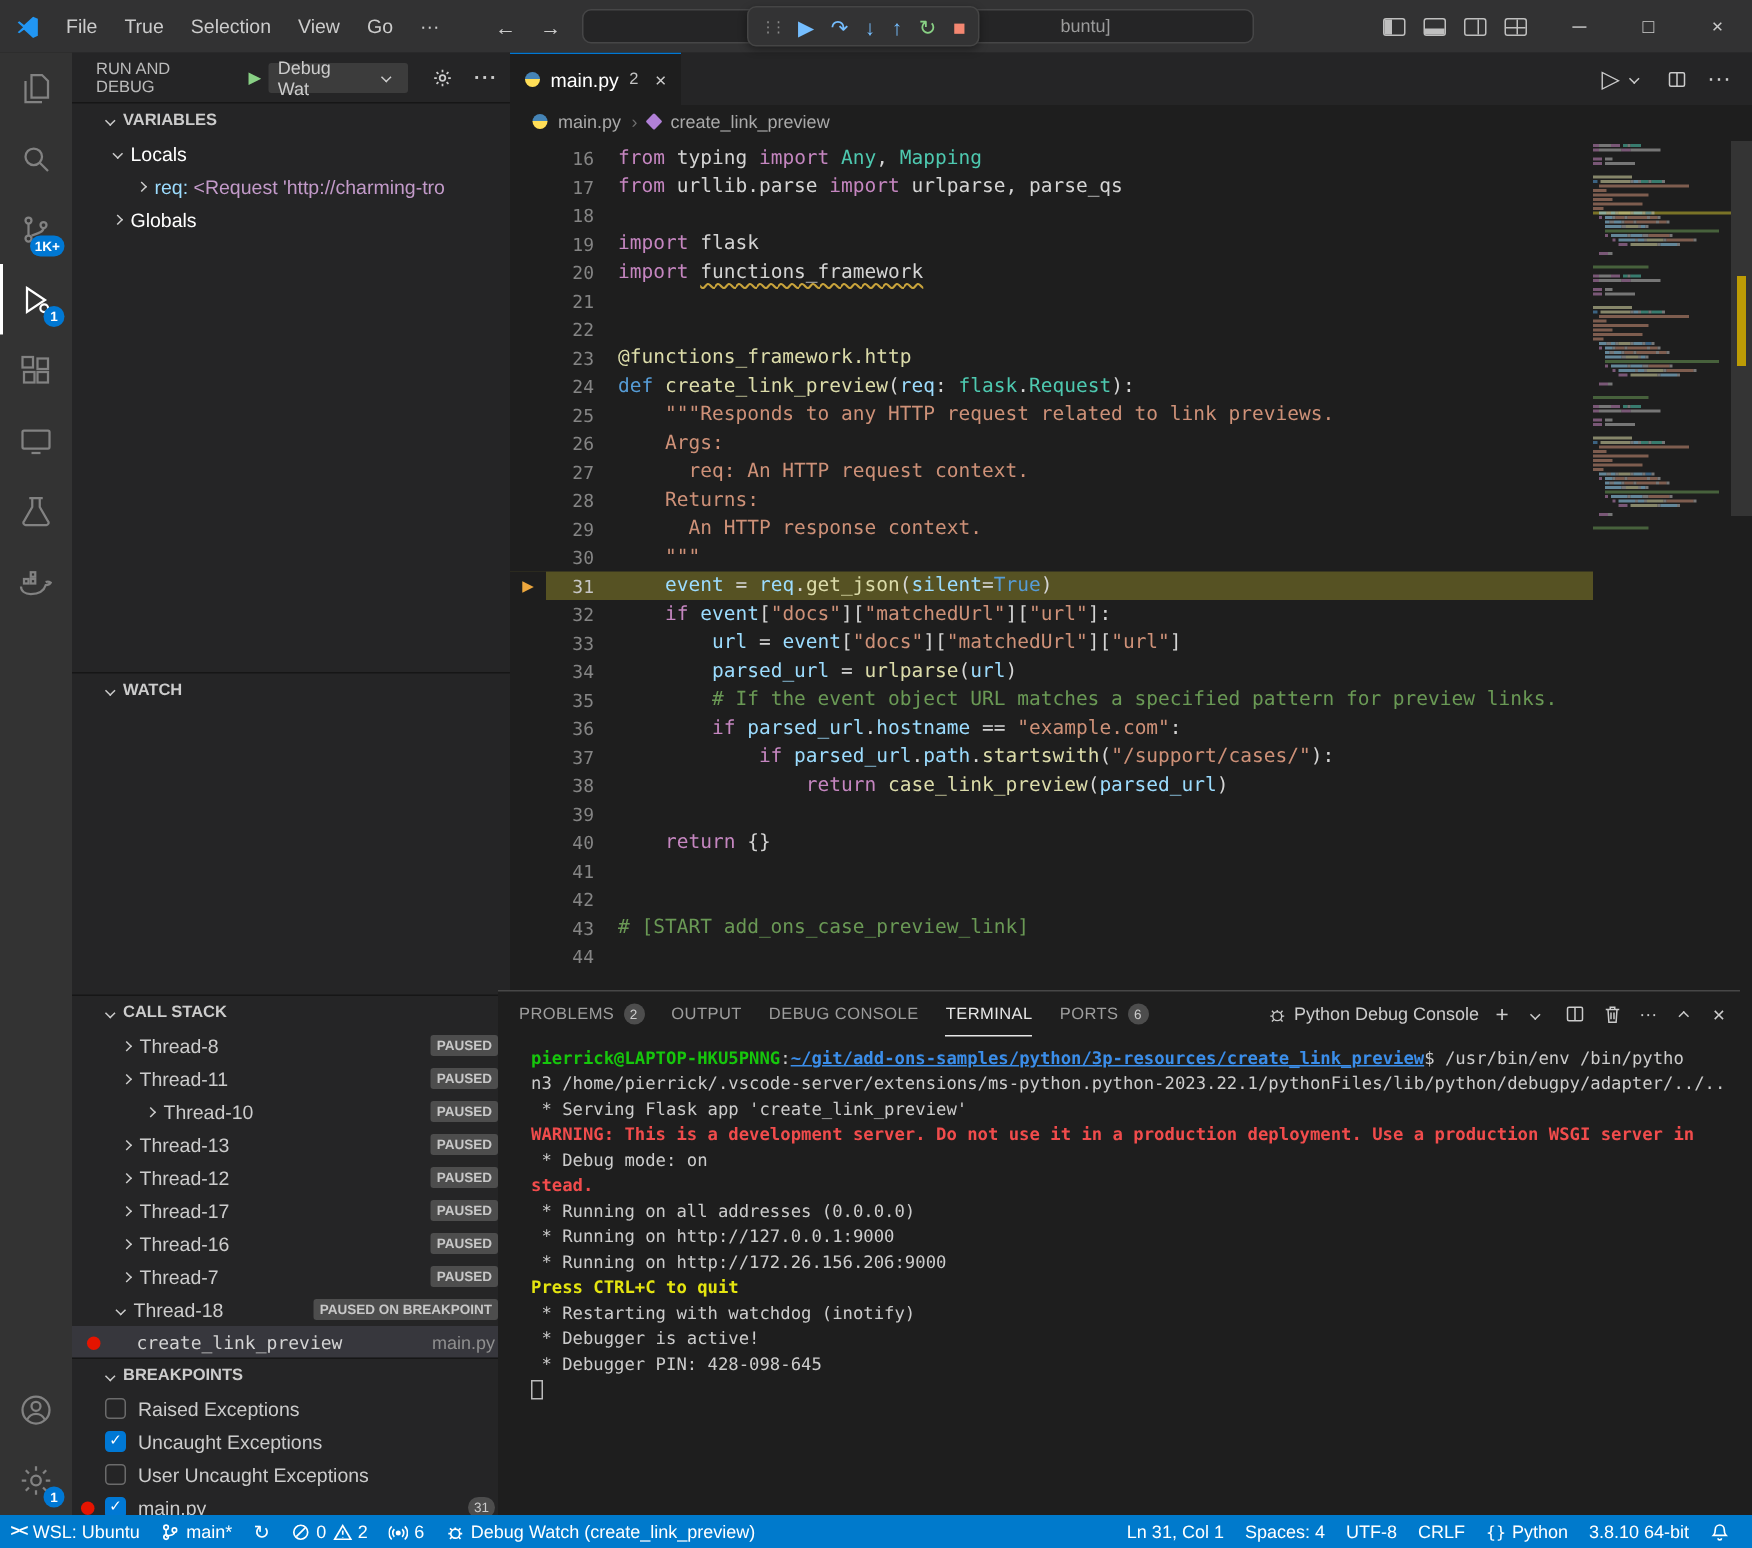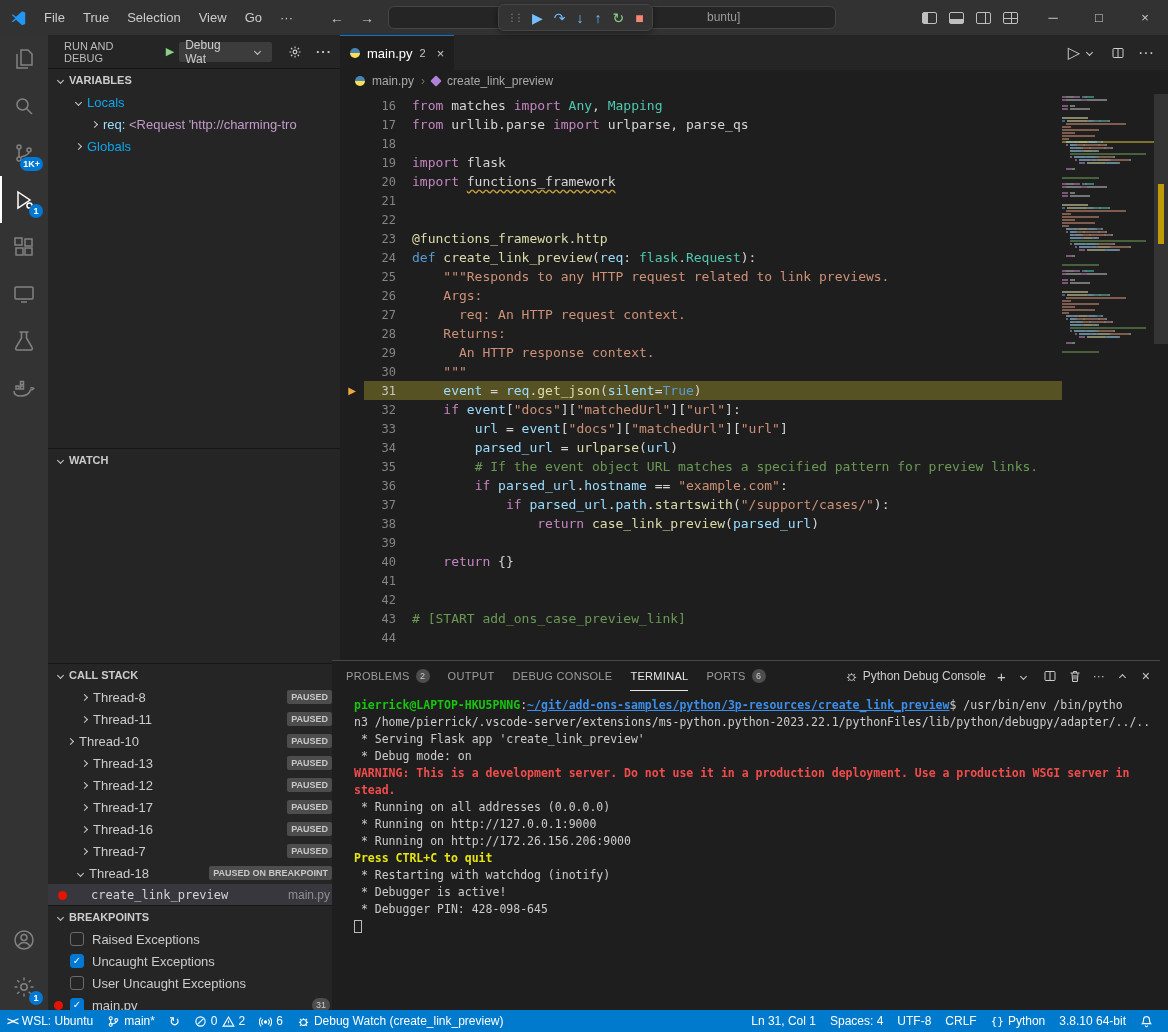--- a/index.html
+++ b/index.html
@@ -51,28 +51,28 @@
   .sb-titlerow { height:33px; display:flex; align-items:center; padding:0 8px 0 16px; flex:none; }
   .sb-title { font-size:11px; color:#bbbbbb; }
   .cfg-play { color:#89d185; font-size:11px; margin-left:12px; }
   .cfg-select { margin-left:5px; background:#3c3c3c; border-radius:2px; height:20px; font-size:12px;
                 padding:0 6px; display:flex; align-items:center; gap:8px; }
   .sb-gear { margin-left:16px; color:#cccccc; display:flex; }
   .sb-dots { margin-left:14px; color:#cccccc; letter-spacing:1px; font-weight:700; }
   .section { display:flex; flex-direction:column; overflow:hidden; border-top:1px solid rgba(0,0,0,.4); }
   .sec-variables { height:380px; } .sec-watch { height:215px; } .sec-callstack { height:242px; }
   .sec-breakpoints { flex:1; }
-  .sec-head { height:22px; display:flex; align-items:center; padding-left:6px; font-size:11px;
+  .sec-head { height:22px; display:flex; align-items:center; padding-left:19px; font-size:11px;
               font-weight:700; color:#cccccc; flex:none; }
   .chev { display:inline-block; width:5px; height:5px; border-right:1px solid #cccccc;
           border-bottom:1px solid #cccccc; transform:rotate(-45deg); margin:0 6px 0 4px; flex:none; }
   .chev.down { transform:rotate(45deg); }
   .chev.up { transform:rotate(225deg); margin-top:3px; }
   .row { height:22px; display:flex; align-items:center; flex:none; }
-  .scopename { color:#0ea5e9; }
+  .scopename { color:#ffffff; }
   .vname { color:#9cdcfe; }
   .vval { color:#c39ac9; white-space:pre; overflow:hidden; }
   .tname { color:#cccccc; }
   .pbadge { margin-left:auto; margin-right:8px; background:#4d4d4d; color:#c8c8c8; font-size:9px;
             padding:2px 4px; border-radius:2px; font-weight:600; flex:none; }
   .row.sel { background:#37373d; }
   .row.frame { padding-left:10px; }
   .fname { font-family:"DejaVu Sans Mono",monospace; font-size:12px; margin-left:24px; color:#d4d4d4; }
   .ffile { margin-left:auto; margin-right:10px; color:#8f8f8f; font-size:12px; }
   .bpdot { width:9px; height:9px; border-radius:50%; background:#e51400; flex:none; }
@@ -323,21 +323,21 @@
           <div class="row" style="padding-left: 30px;">
             <span class="chev"></span>
             <span class="tname">Thread-8</span>
             <span class="pbadge">PAUSED</span>
           </div>
           <div class="row" style="padding-left: 30px;">
             <span class="chev"></span>
             <span class="tname">Thread-11</span>
             <span class="pbadge">PAUSED</span>
           </div>
-          <div class="row" style="padding-left: 16px;">
+          <div class="row" style="padding-left: 46px;">
             <span class="chev"></span>
             <span class="tname">Thread-10</span>
             <span class="pbadge">PAUSED</span>
           </div>
           <div class="row" style="padding-left: 30px;">
             <span class="chev"></span>
             <span class="tname">Thread-13</span>
             <span class="pbadge">PAUSED</span>
           </div>
           <div class="row" style="padding-left: 30px;">
@@ -428,21 +428,21 @@
       <span>main.py</span>
       <span class="bc-sep">›</span>
       <span class="methodicon"></span>
       <span>create_link_preview</span>
     </div>
     <div class="codearea">
       <div class="code-scroll">
           <div class="crow">
             <span class="glyph"></span>
             <span class="lnum">16</span>
-            <span class="ltext"><span class="tk-kw">from</span><span class="tk-fg"> matches </span><span class="tk-kw">import</span><span class="tk-fg"> </span><span class="tk-type">Any</span><span class="tk-fg">, </span><span class="tk-type">Mapping</span></span>
+            <span class="ltext"><span class="tk-kw">from</span><span class="tk-fg"> typing </span><span class="tk-kw">import</span><span class="tk-fg"> </span><span class="tk-type">Any</span><span class="tk-fg">, </span><span class="tk-type">Mapping</span></span>
           </div>
           <div class="crow">
             <span class="glyph"></span>
             <span class="lnum">17</span>
             <span class="ltext"><span class="tk-kw">from</span><span class="tk-fg"> urllib.parse </span><span class="tk-kw">import</span><span class="tk-fg"> urlparse, parse_qs</span></span>
           </div>
           <div class="crow">
             <span class="glyph"></span>
             <span class="lnum">18</span>
             <span class="ltext"></span>
@@ -1108,22 +1108,22 @@
           </svg>
         <span>···</span>
         <span class="chev up"></span>
         <span style="font-size:14px">×</span>
       </span>
     </div>
     <div class="term">
         <div class="tline"><span class="tm-g">pierrick@LAPTOP-HKU5PNNG</span><span class="tm-fg">:</span><span class="tm-b">~/git/add-ons-samples/python/3p-resources/create_link_preview</span><span class="tm-fg">$</span><span class="tm-fg"> /usr/bin/env /bin/pytho</span></div>
         <div class="tline"><span class="tm-fg">n3 /home/pierrick/.vscode-server/extensions/ms-python.python-2023.22.1/pythonFiles/lib/python/debugpy/adapter/../..</span></div>
         <div class="tline"><span class="tm-fg"> * Serving Flask app 'create_link_preview'</span></div>
+        <div class="tline"><span class="tm-r">WARNING: This is a development server. Do not use it in a production deployment. Use a production WSGI server in</span></div>
         <div class="tline"><span class="tm-fg"> * Debug mode: on</span></div>
-        <div class="tline"><span class="tm-r">WARNING: This is a development server. Do not use it in a production deployment. Use a production WSGI server in</span></div>
         <div class="tline"><span class="tm-r">stead.</span></div>
         <div class="tline"><span class="tm-fg"> * Running on all addresses (0.0.0.0)</span></div>
         <div class="tline"><span class="tm-fg"> * Running on http://127.0.0.1:9000</span></div>
         <div class="tline"><span class="tm-fg"> * Running on http://172.26.156.206:9000</span></div>
         <div class="tline"><span class="tm-y">Press CTRL+C to quit</span></div>
         <div class="tline"><span class="tm-fg"> * Restarting with watchdog (inotify)</span></div>
         <div class="tline"><span class="tm-fg"> * Debugger is active!</span></div>
         <div class="tline"><span class="tm-fg"> * Debugger PIN: 428-098-645</span></div>
         <div class="tline"><span class="tcursor"></span></div>
       </div>

